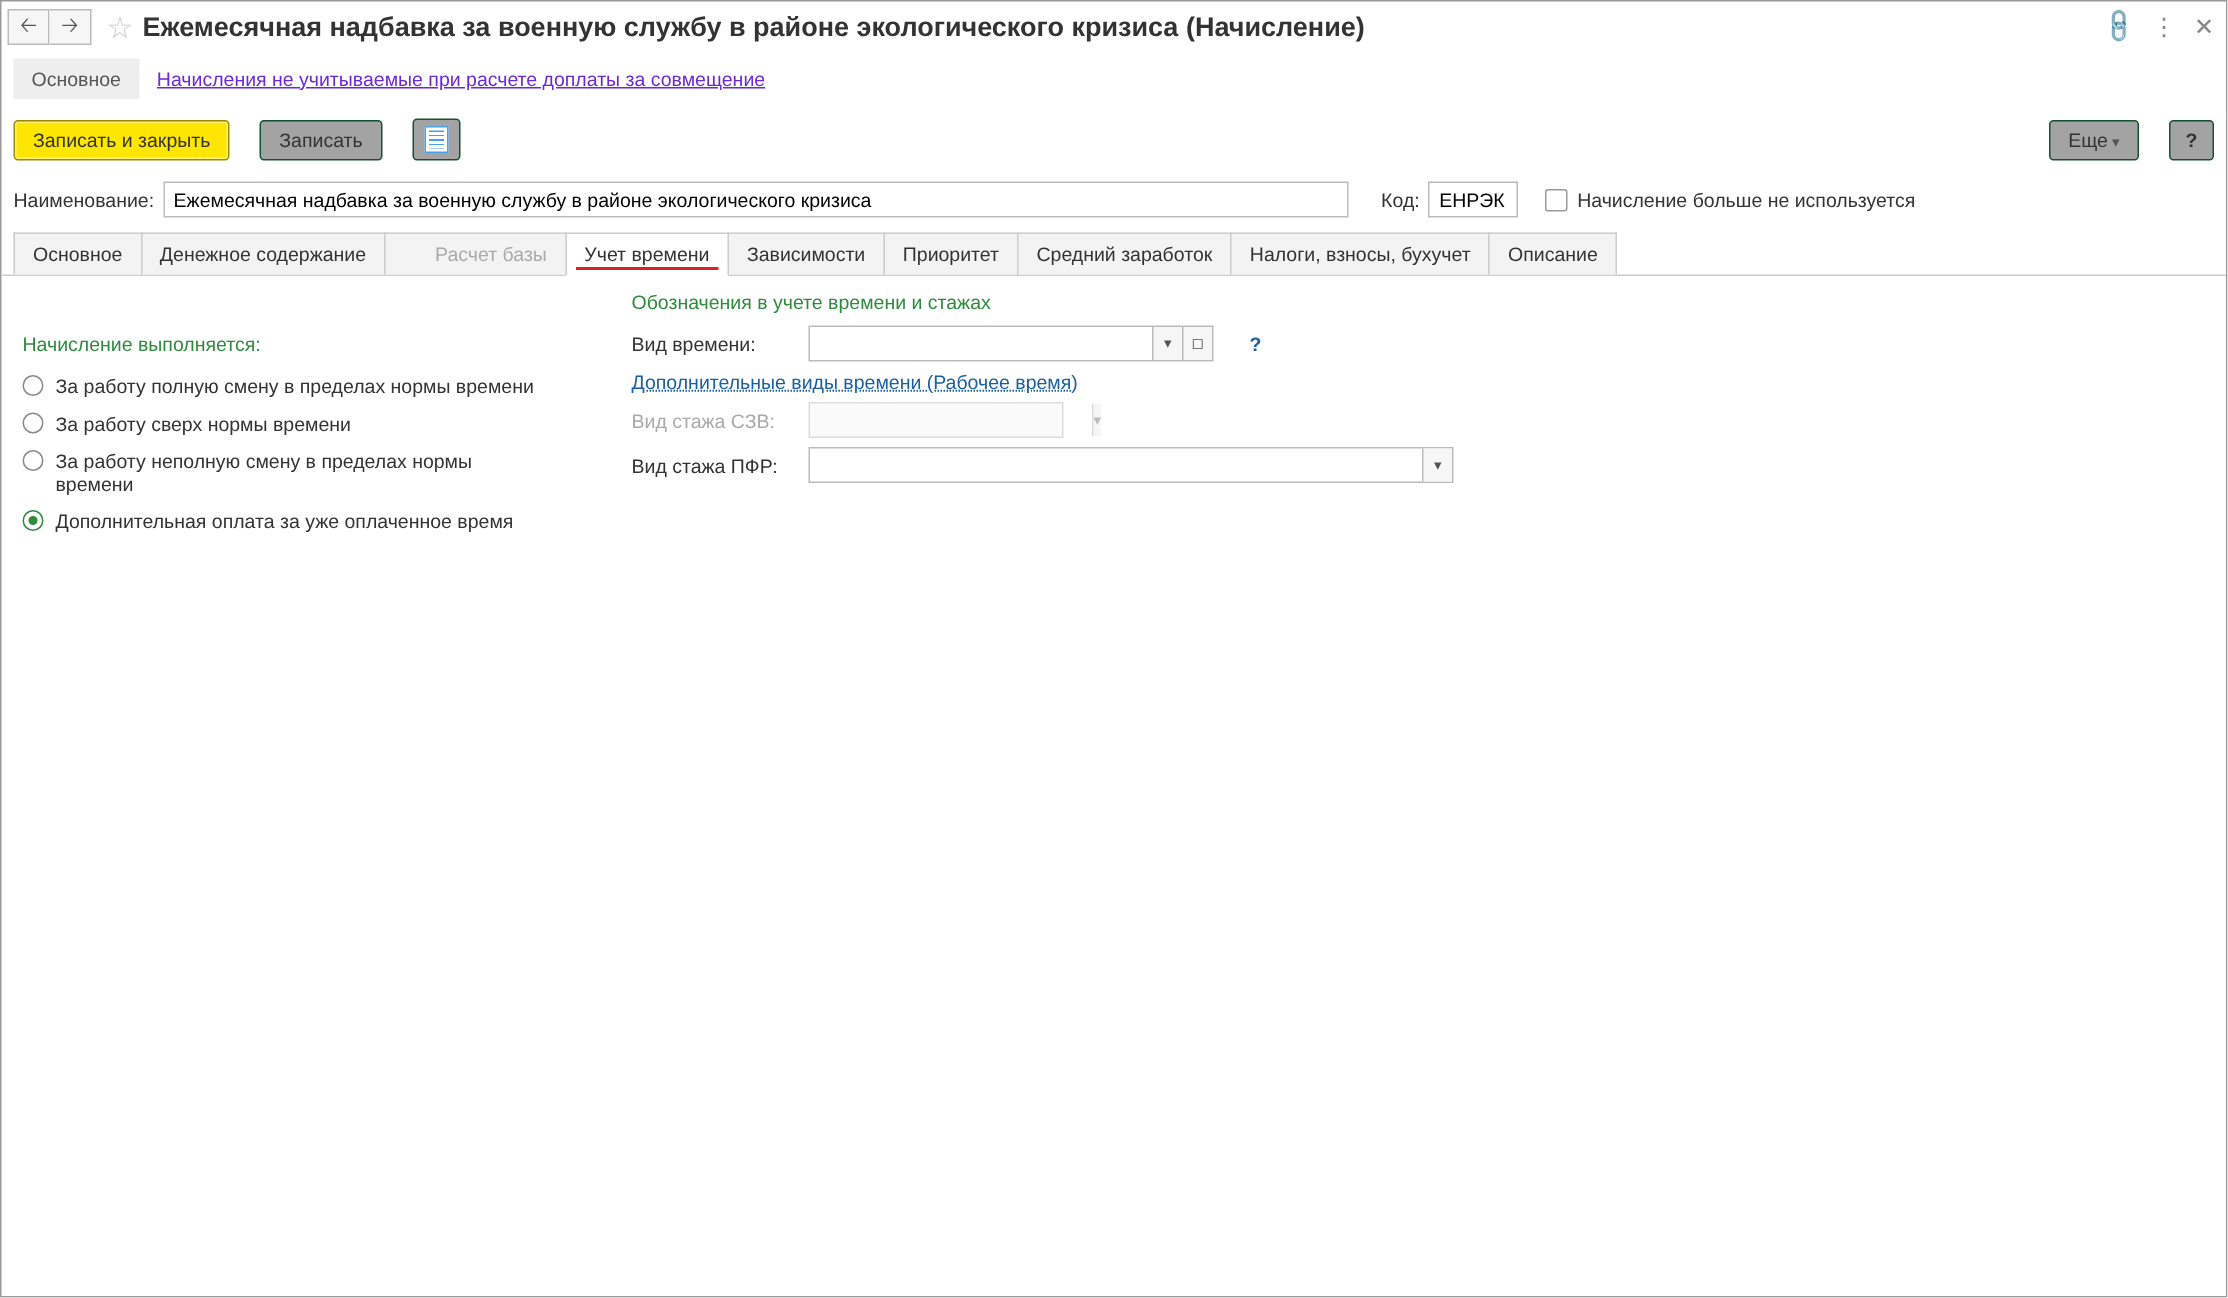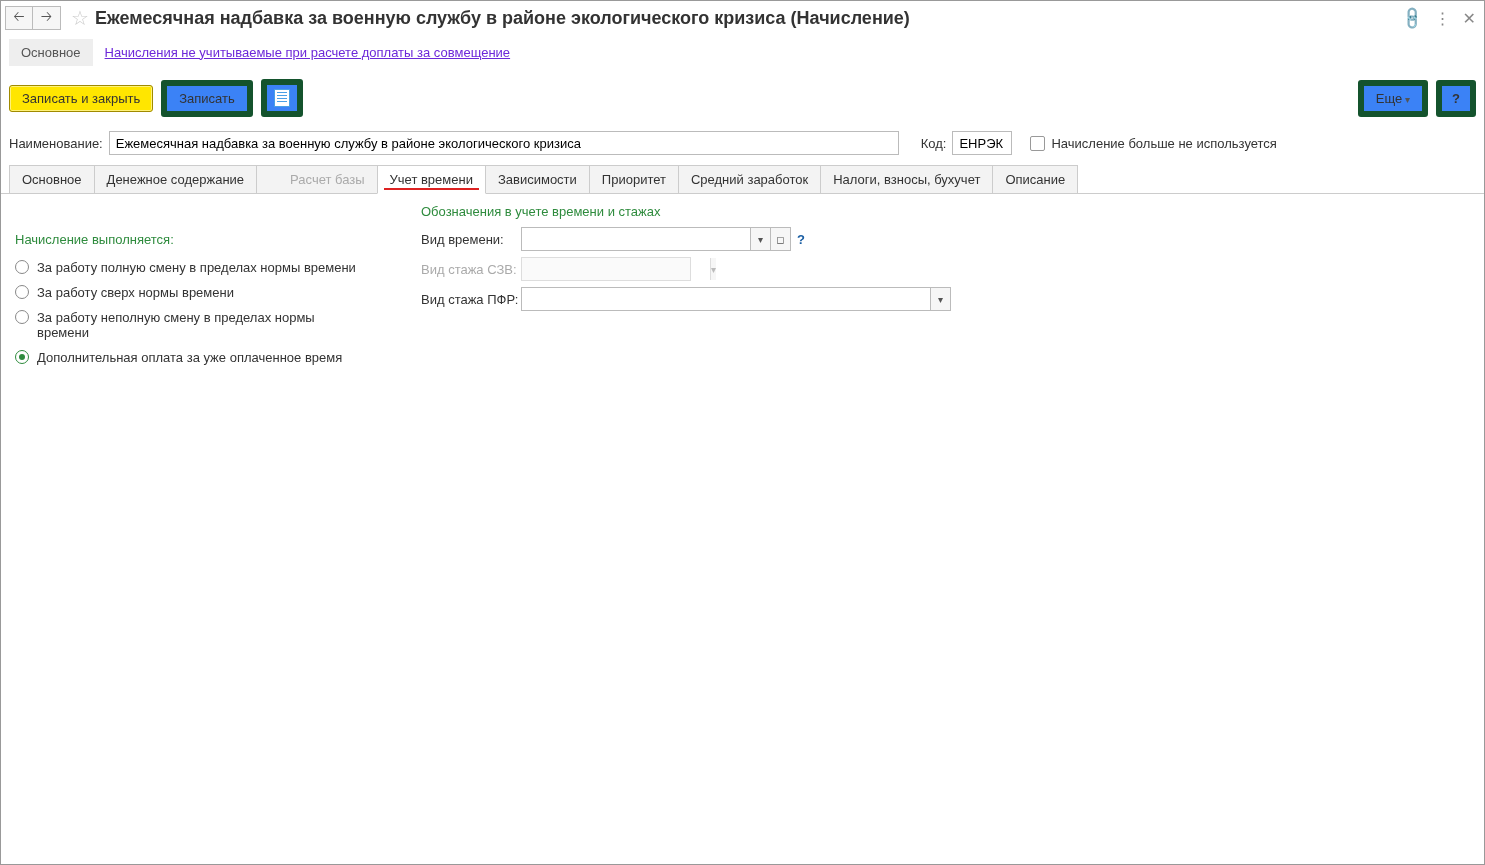--- a/index.html
+++ b/index.html
@@ -78,25 +78,25 @@
   .subnav-item.link {
     color: #6d28d9;
     text-decoration: underline;
     cursor: pointer;
   }
 
   .toolbar {
     display: flex;
     align-items: center;
     padding: 10px 8px;
-    gap: 8px;
+    gap: 20px;
   }
   .btn {
-    border: 6px solid #14532d;
-    background: #3b82f6;
+    border: 1px solid #14532d;
+    background: #a3a3a3;
     padding: 5px 12px;
     border-radius: 3px;
     cursor: pointer;
     font-size: 13px;
   }
   .btn.primary {
     background: #ffe600;
     border: 1px solid #a08a00;
     box-shadow: inset 0 0 0 1px #fff27a;
     font-weight: normal;
@@ -195,21 +195,21 @@
     content: "";
     position: absolute;
     left: 3px; top: 3px; width: 6px; height: 6px;
     background: #2e8b3d; border-radius: 50%;
   }
 
   .col-right { flex: 1; margin-left: 26px; }
   .field-row {
     display: flex;
     align-items: center;
-    gap: 0;
+    gap: 18px;
     margin: 6px 0;
   }
   .field-label { width: 100px; white-space: nowrap; }
   .field-label.disabled { color: #aaa; }
   .combo {
     display: flex;
     border: 1px solid #bbb;
     height: 24px;
     background: #fff;
   }
@@ -327,20 +327,23 @@
       <div class="field-row">
         <span class="field-label">Вид времени:</span>
         <div class="combo" style="width:270px">
           <input class="combo-input" style="">
           <div class="combo-btn">▾</div>
           <div class="combo-btn">◻</div>
         </div>
         <span class="help-q">?</span>
       </div>
 
+      <div class="field-row">
+        <span class="inline-link">Дополнительные виды времени (Рабочее время)</span>
+      </div>
 
       <div class="field-row">
         <span class="field-label disabled">Вид стажа СЗВ:</span>
         <div class="combo disabled" style="width:170px">
           <input class="combo-input" disabled="" style="">
           <div class="combo-btn">▾</div>
         </div>
       </div>
 
       <div class="field-row">

